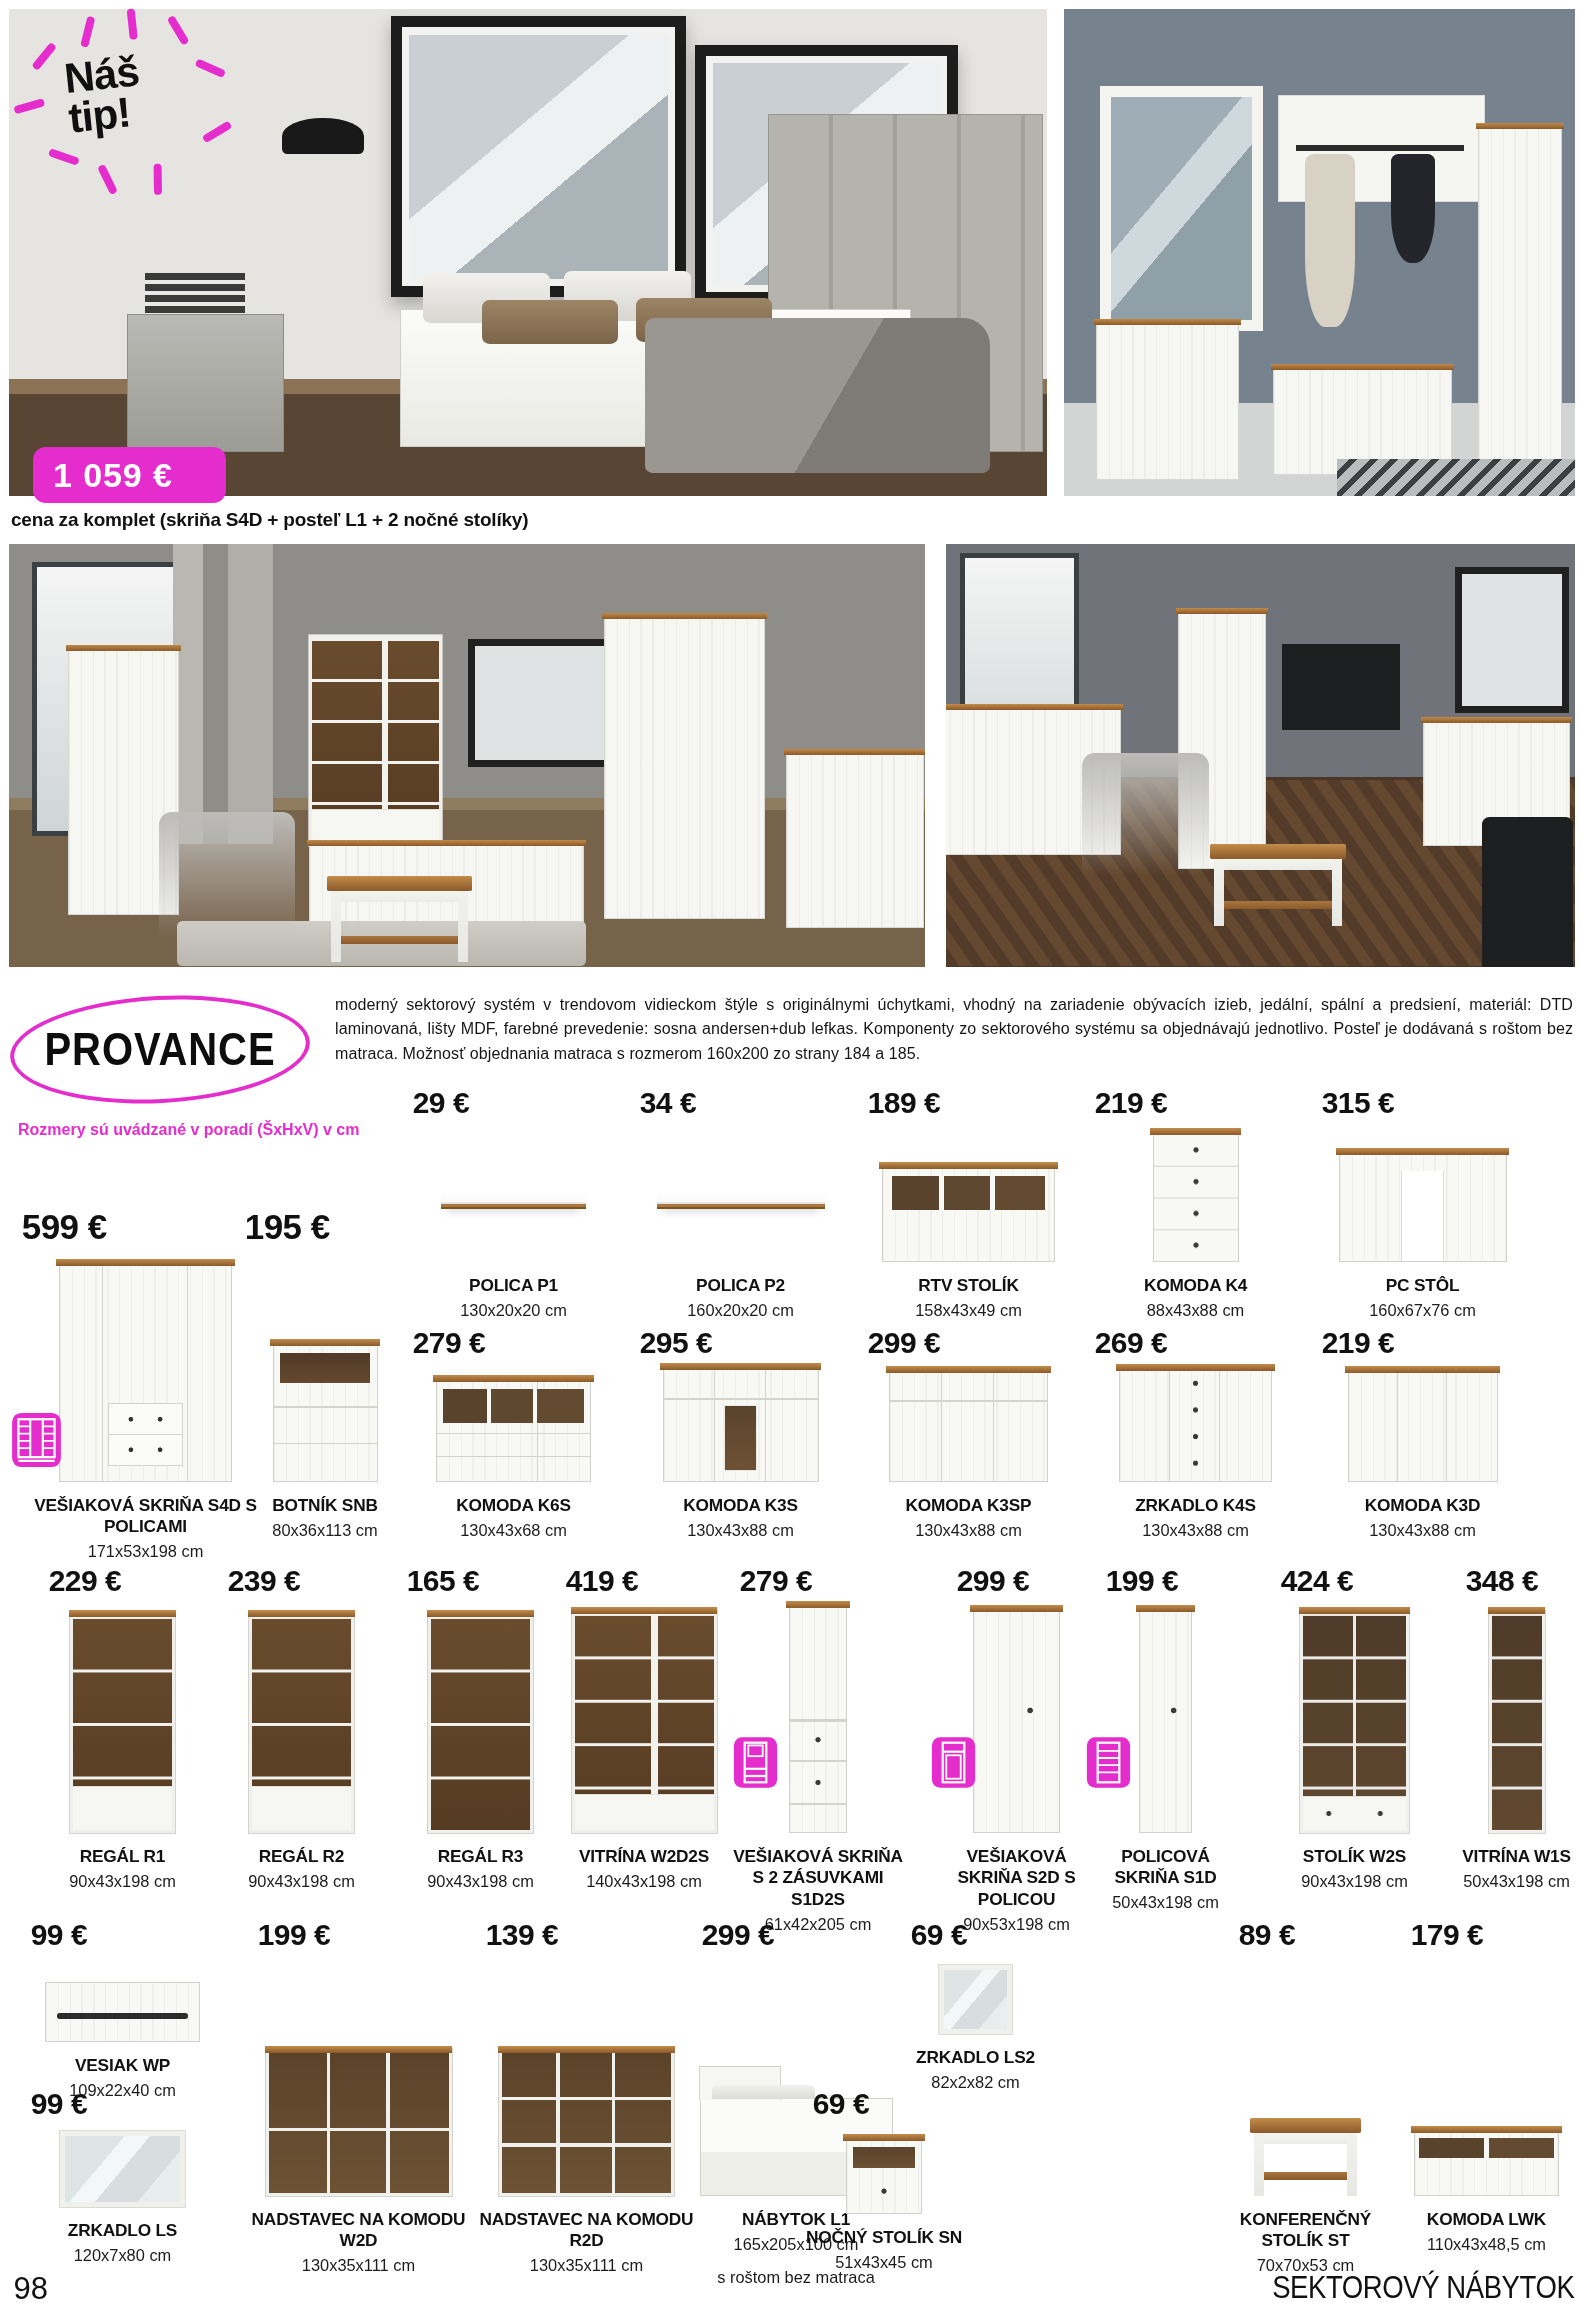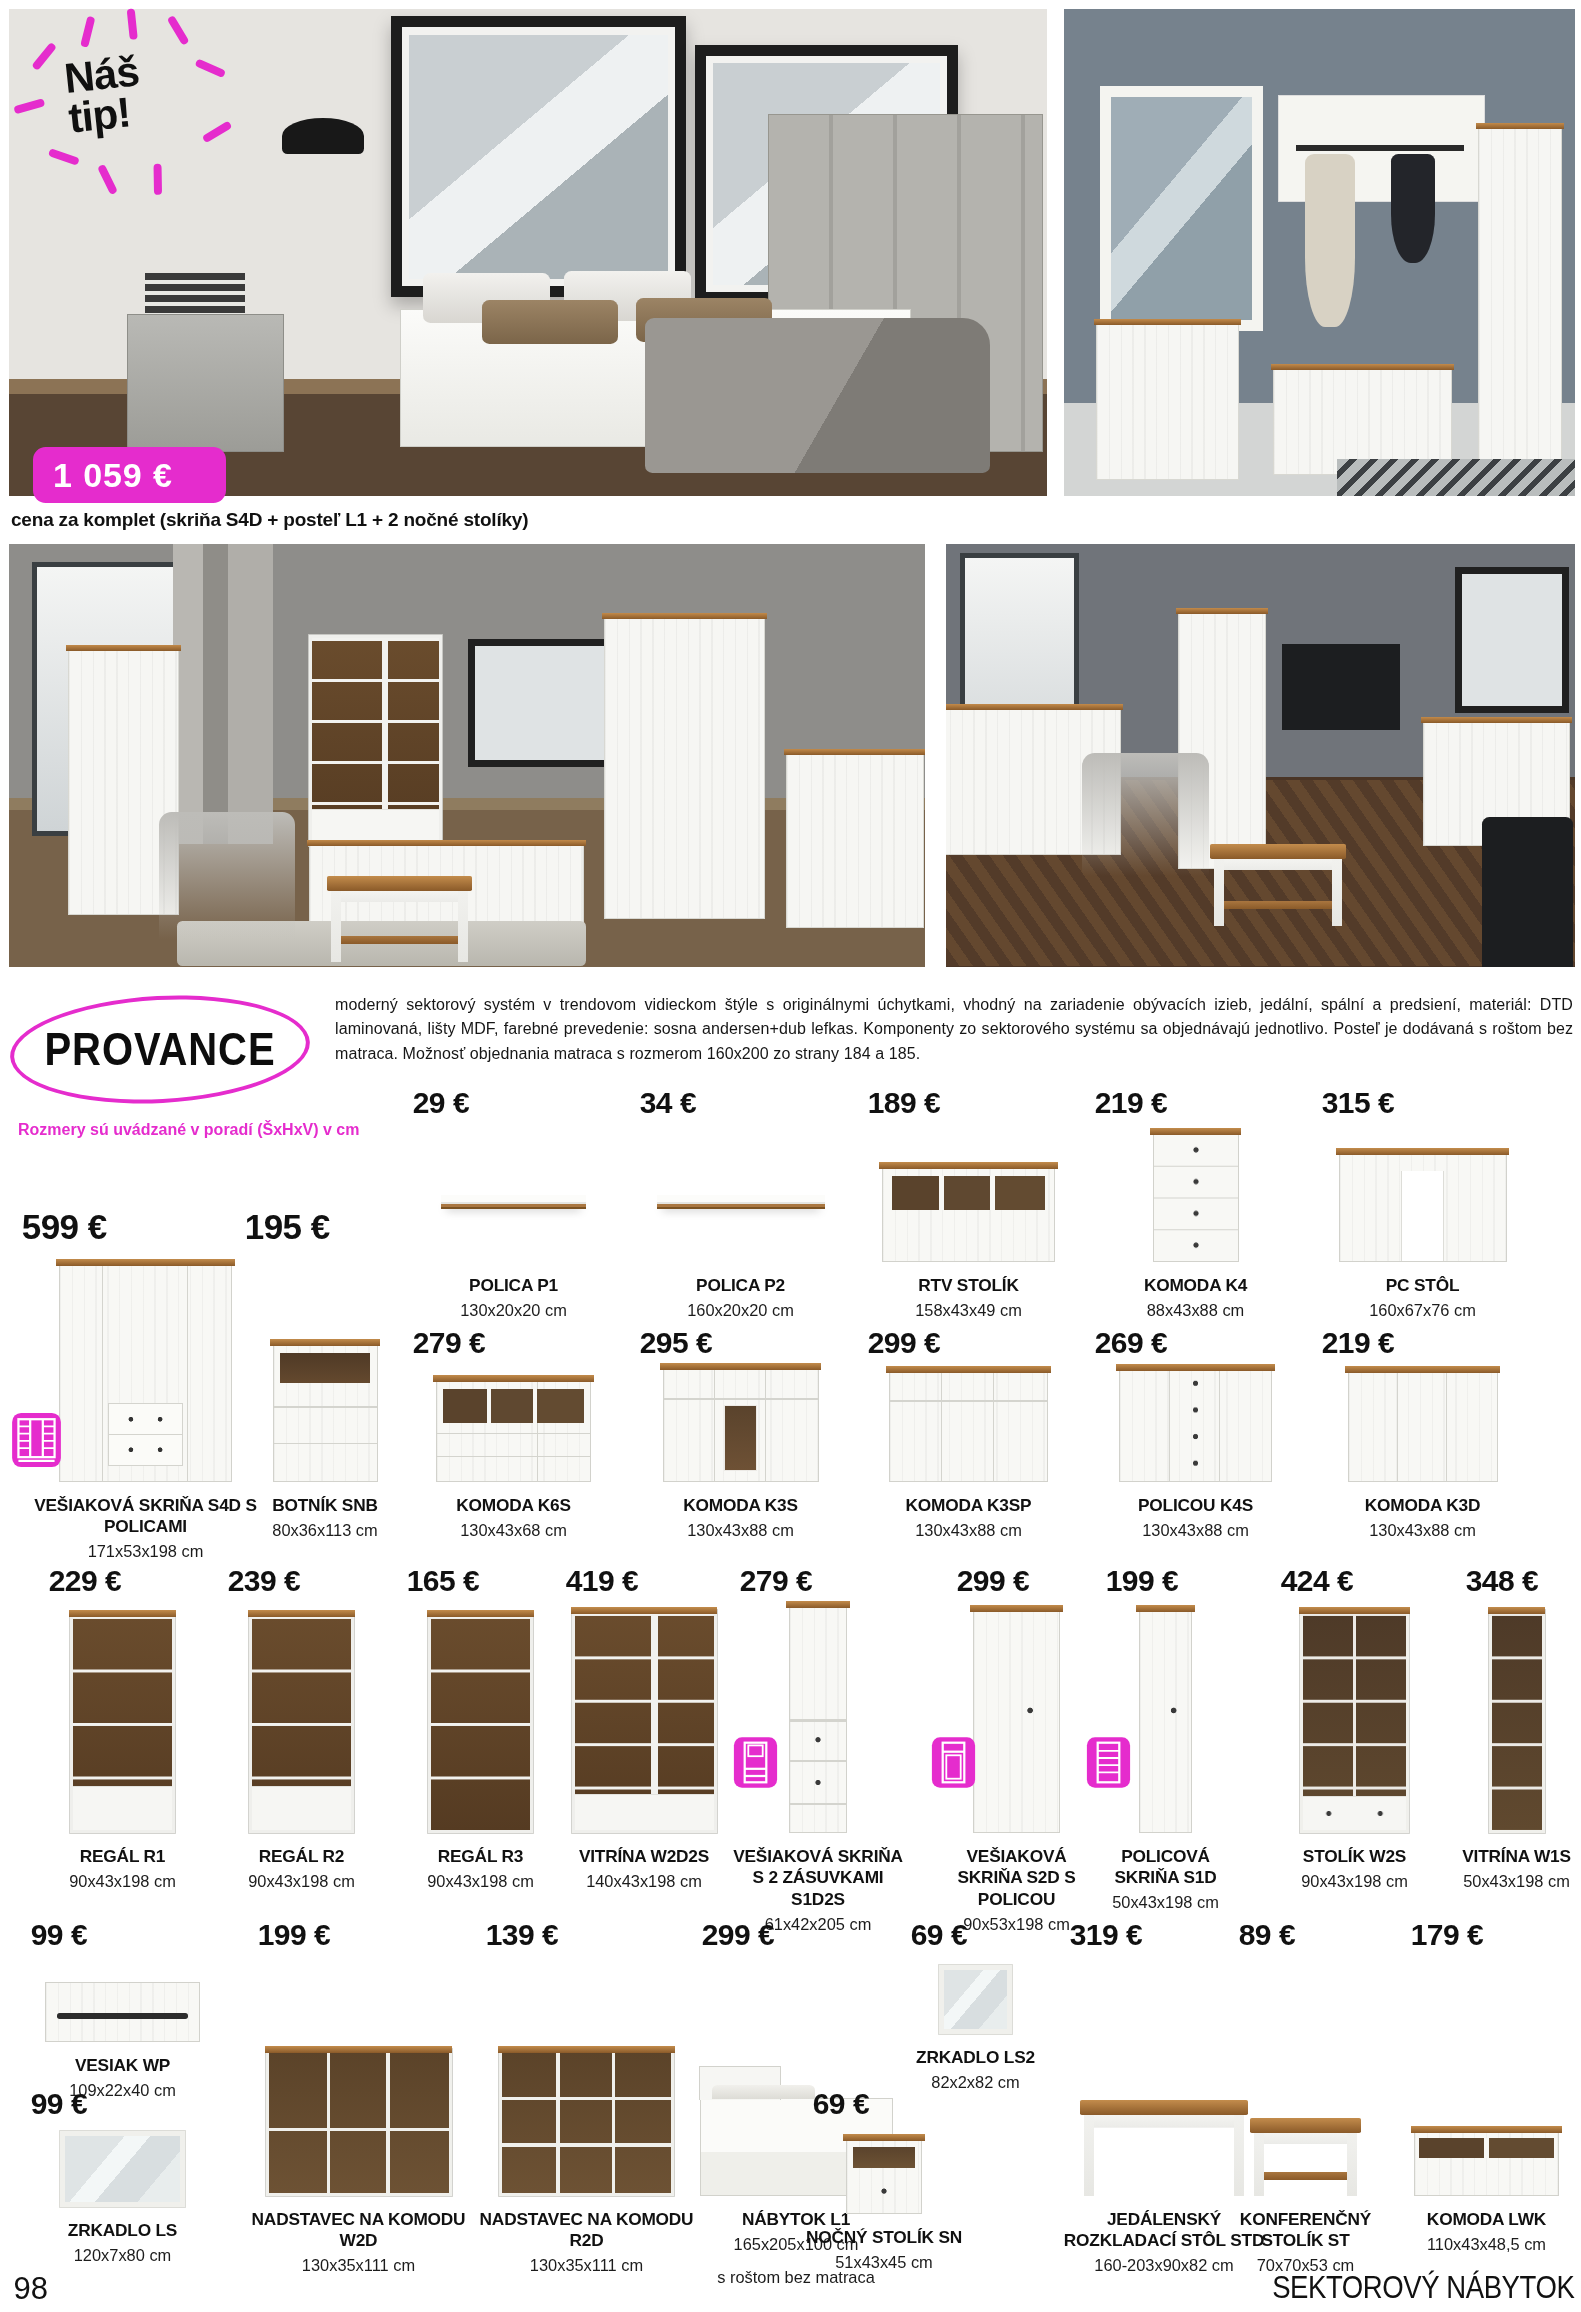--- a/index.html
+++ b/index.html
@@ -356,21 +356,21 @@
         <div class="furn row26 wt" style="width:159px;height:111px"></div>
       </div>
     <div class="pname">KOMODA K3SP</div>
     <div class="pdims">130x43x88 cm</div>
   </div>
   <div class="card" style="left:1082px;top:1326px;width:227px">
     <div class="price">269 €</div>
     <div class="imgbox" style="height:116px">
         <div class="furn f-k4s wt" style="width:153px;height:113px"></div>
       </div>
-    <div class="pname">POLICOU K4S</div>
+    <div class="pname">ZRKADLO K4S</div>
     <div class="pdims">130x43x88 cm</div>
   </div>
   <div class="card" style="left:1309px;top:1326px;width:227px">
     <div class="price">219 €</div>
     <div class="imgbox" style="height:116px">
         <div class="furn v3 wt" style="width:150px;height:111px"></div>
       </div>
     <div class="pname">KOMODA K3D</div>
     <div class="pdims">130x43x88 cm</div>
   </div>
@@ -500,28 +500,20 @@
     <div class="pnote">s roštom bez matraca</div>
   </div>
   <div class="card" style="left:898px;top:1918px;width:155px">
     <div class="price">69 €</div>
     <div class="imgbox" style="height:76px">
         <div class="furn f-mirror" style="width:73px;height:69px"></div>
       </div>
     <div class="pname">ZRKADLO LS2</div>
     <div class="pdims">82x2x82 cm</div>
   </div>
-  <div class="card" style="left:1057px;top:1918px;width:214px">
-    <div class="price">319 €</div>
-    <div class="imgbox" style="height:238px">
-        <div class="furn f-table" style="width:168px;height:96px"></div>
-      </div>
-    <div class="pname">JEDÁLENSKÝ ROZKLADACÍ STÔL STD</div>
-    <div class="pdims">160-203x90x82 cm</div>
-  </div>
   <div class="card" style="left:1226px;top:1918px;width:159px">
     <div class="price">89 €</div>
     <div class="imgbox" style="height:238px">
         <div class="furn f-table f-coffee" style="width:111px;height:78px"></div>
       </div>
     <div class="pname">KONFERENČNÝ STOLÍK ST</div>
     <div class="pdims">70x70x53 cm</div>
   </div>
   <div class="card" style="left:1398px;top:1918px;width:177px">
     <div class="price">179 €</div>

